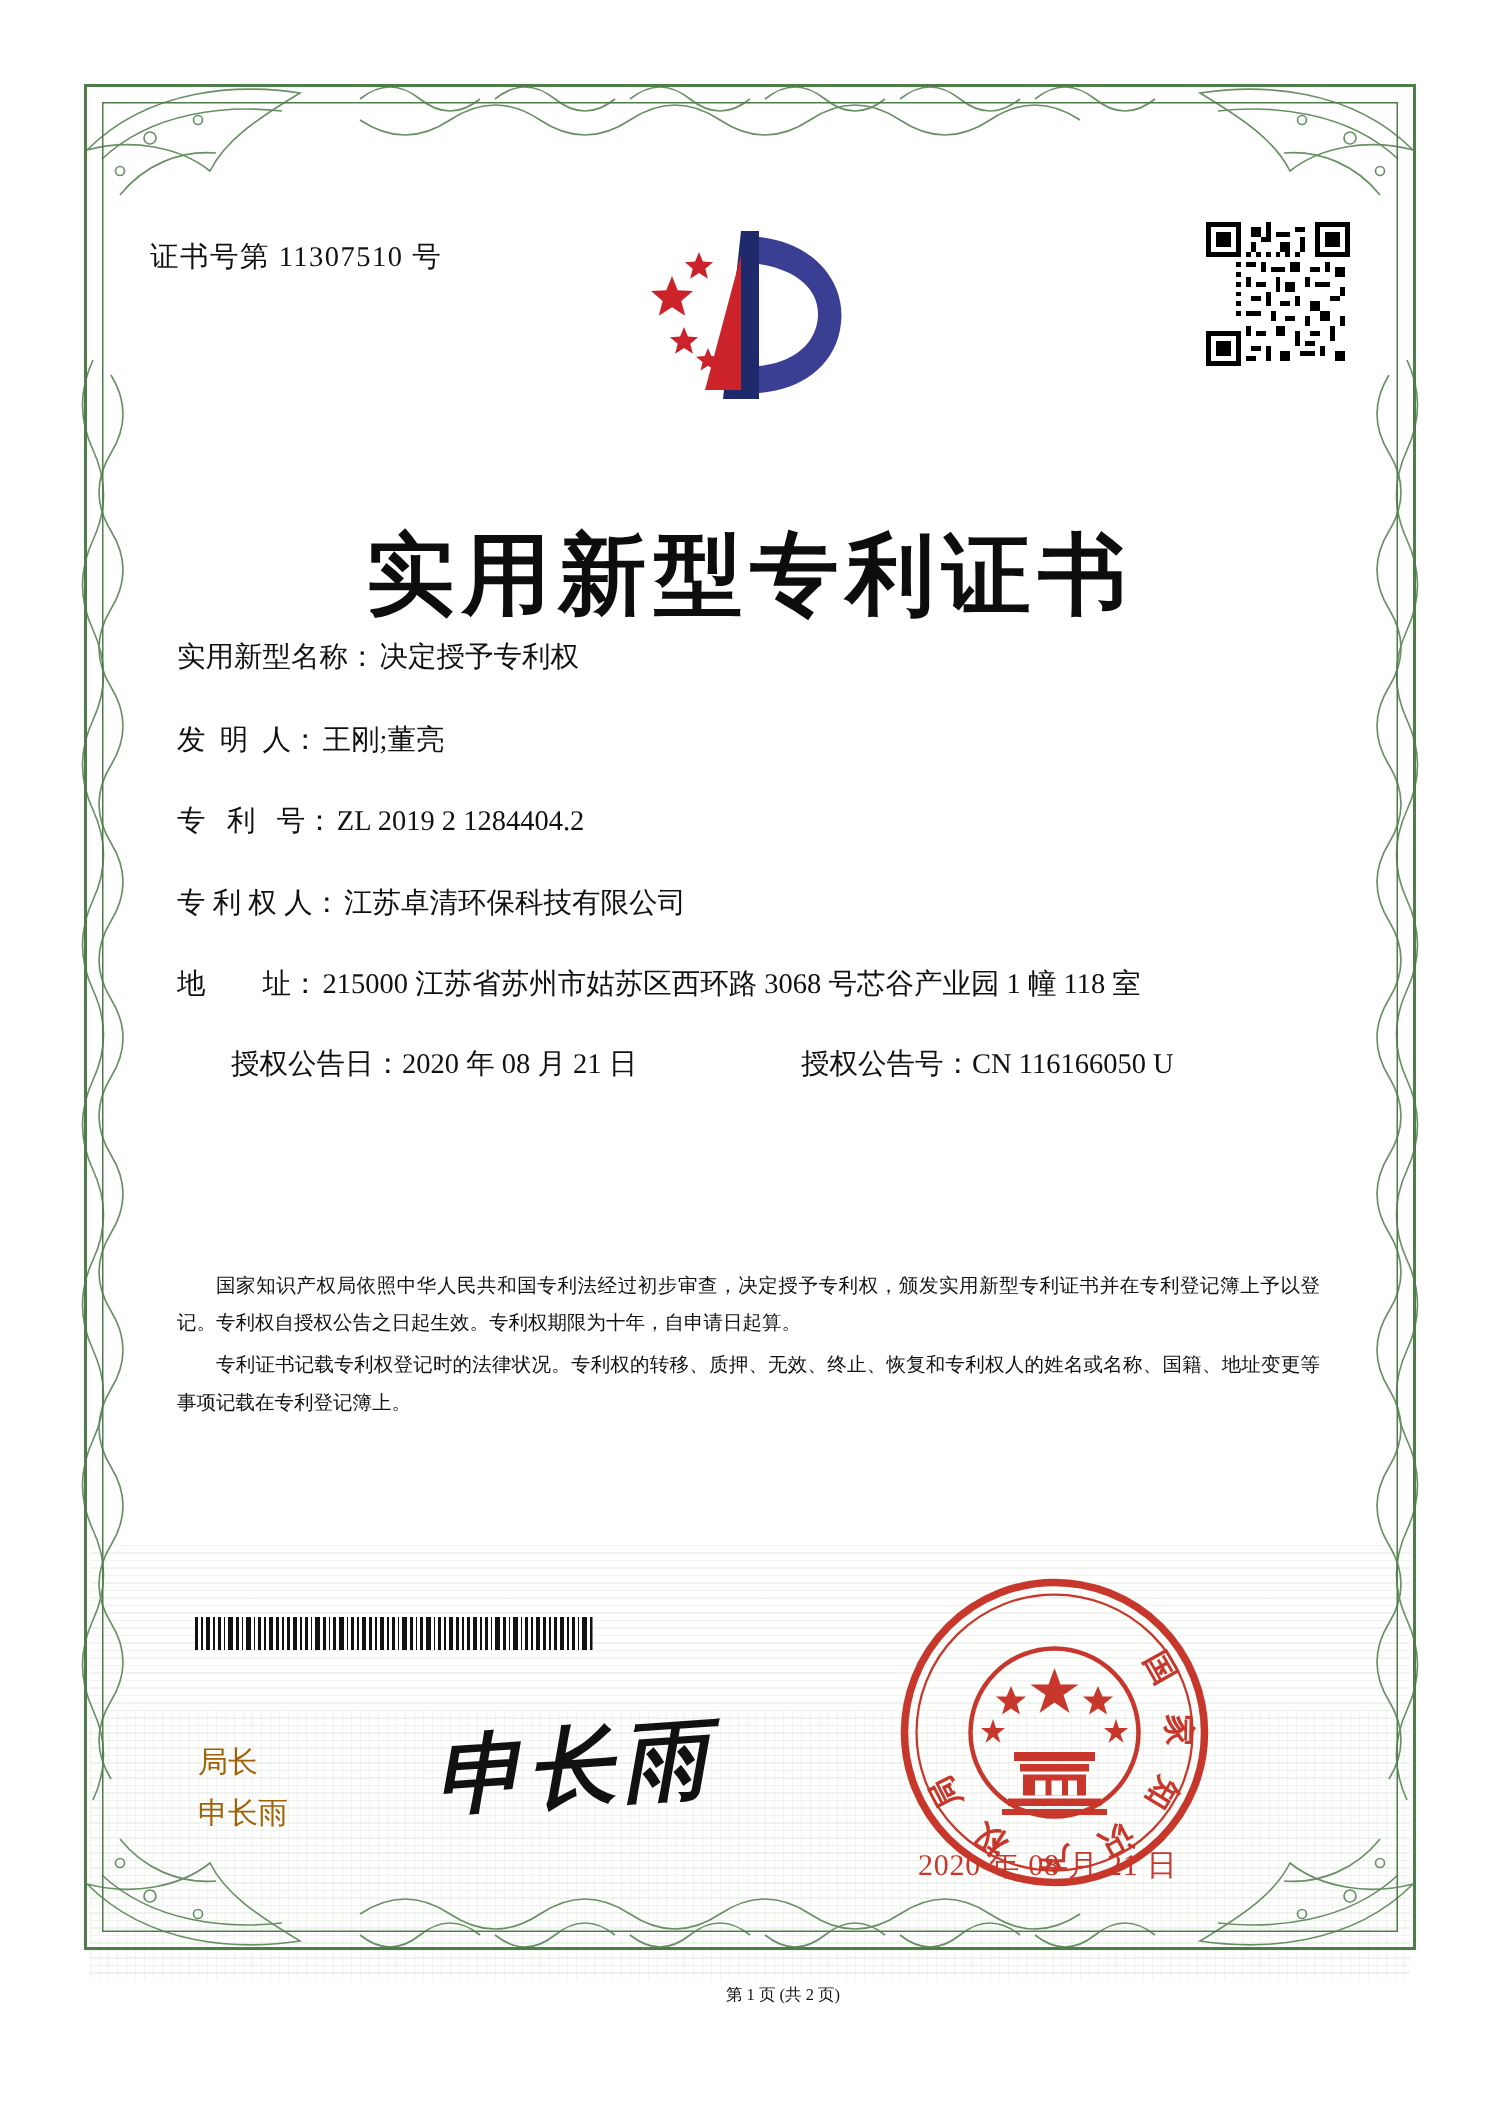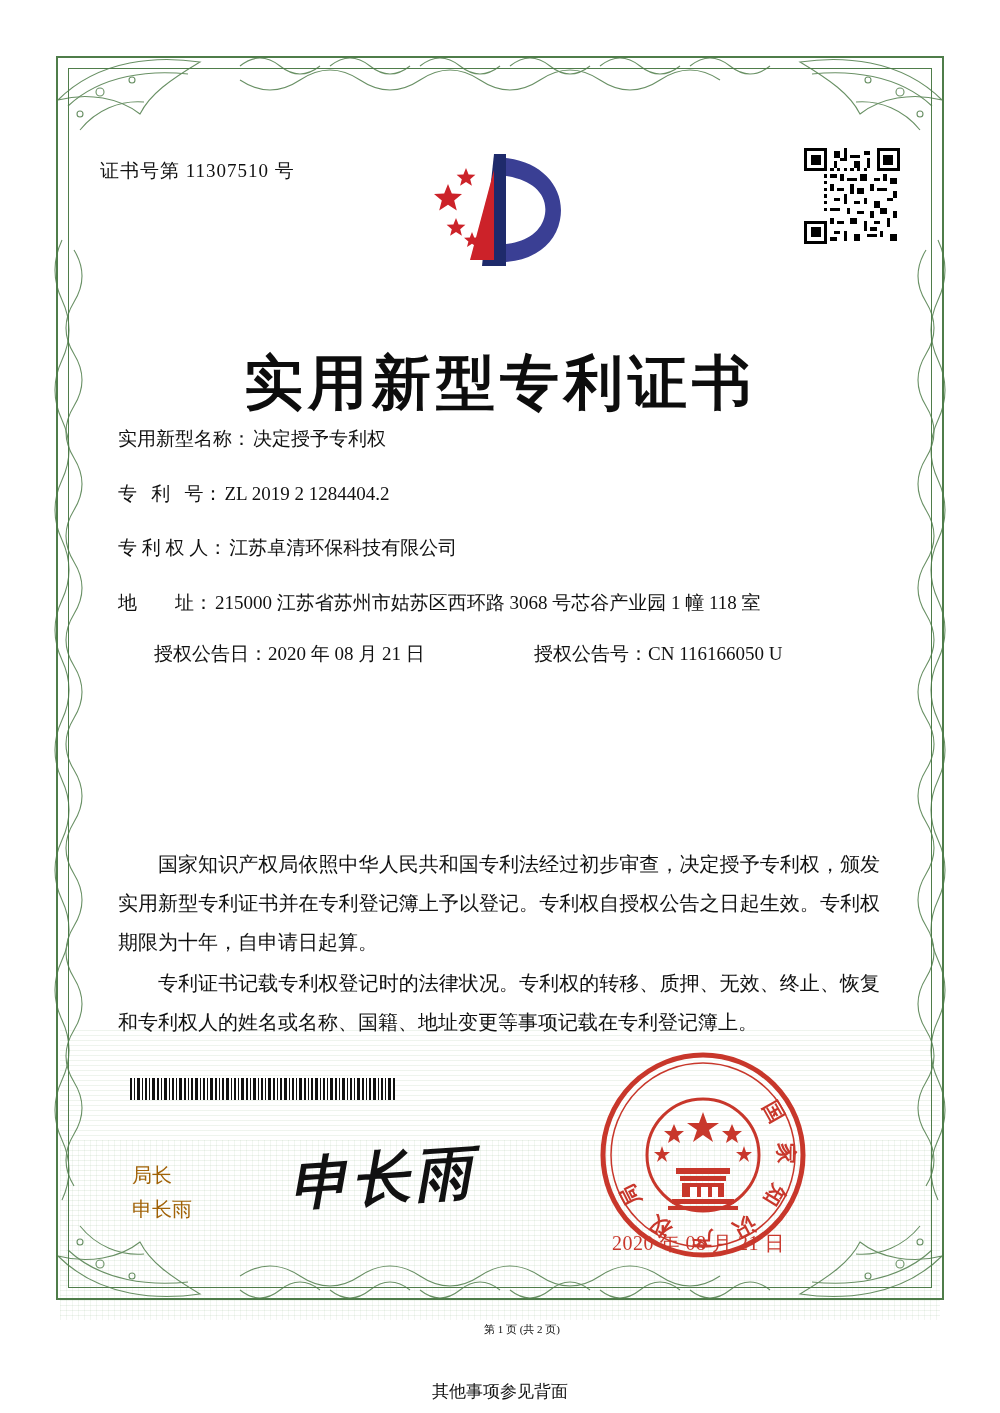--- a/index.html
+++ b/index.html
@@ -161,21 +161,21 @@
   }
   .dual-left { width: 380px; }
   .dual-right { flex: 1; }
 
   
   .body-text {
     position: absolute;
     left: 118px;
     top: 845px;
     width: 762px;
-    font-size: 20px;
+    font-size: 13px;
     line-height: 1.95;
     text-align: justify;
     color: #111;
     font-family: "DejaVu Serif", "Liberation Serif", serif;
   }
   .body-text p {
     margin: 0 0 2px 0;
     text-indent: 2em;
   }
 
@@ -427,20 +427,24 @@
 
   <div class="main-title">实用新型专利证书</div>
 
   <div class="fields">
 
     <div class="field-row">
       <span class="field-label">实用新型名称：</span>
       <span class="field-value">决定授予专利权</span>
     </div>
 
+    <div class="field-row">
+      <span class="field-label">发  明  人：</span>
+      <span class="field-value">王刚;董亮</span>
+    </div>
 
     <div class="field-row">
       <span class="field-label">专   利   号：</span>
       <span class="field-value">ZL 2019 2 1284404.2</span>
     </div>
 
 
     <div class="field-row">
       <span class="field-label">专 利 权 人：</span>
       <span class="field-value">江苏卓清环保科技有限公司</span>
@@ -576,15 +580,14 @@
       <path id="sealTextPath" d="M105,105 m0,-76 a76,76 0 1,1 -0.1,0"></path>
     </defs>
     <text font-family="'DejaVu Serif','Liberation Serif',serif" font-size="21" font-weight="bold" fill="#c8372b" letter-spacing="6">
       <textPath href="#sealTextPath" startOffset="14%">国 家 知 识 产 权 局</textPath>
     </text>
   </svg>
 
   <div class="seal-date">2020 年 08 月 21 日</div>
 
   <div class="page-indicator">第 1 页 (共 2 页)</div>
-  <div class="footnote">其他事项参见背面</div>
 
 </div>
 
 </body></html>

